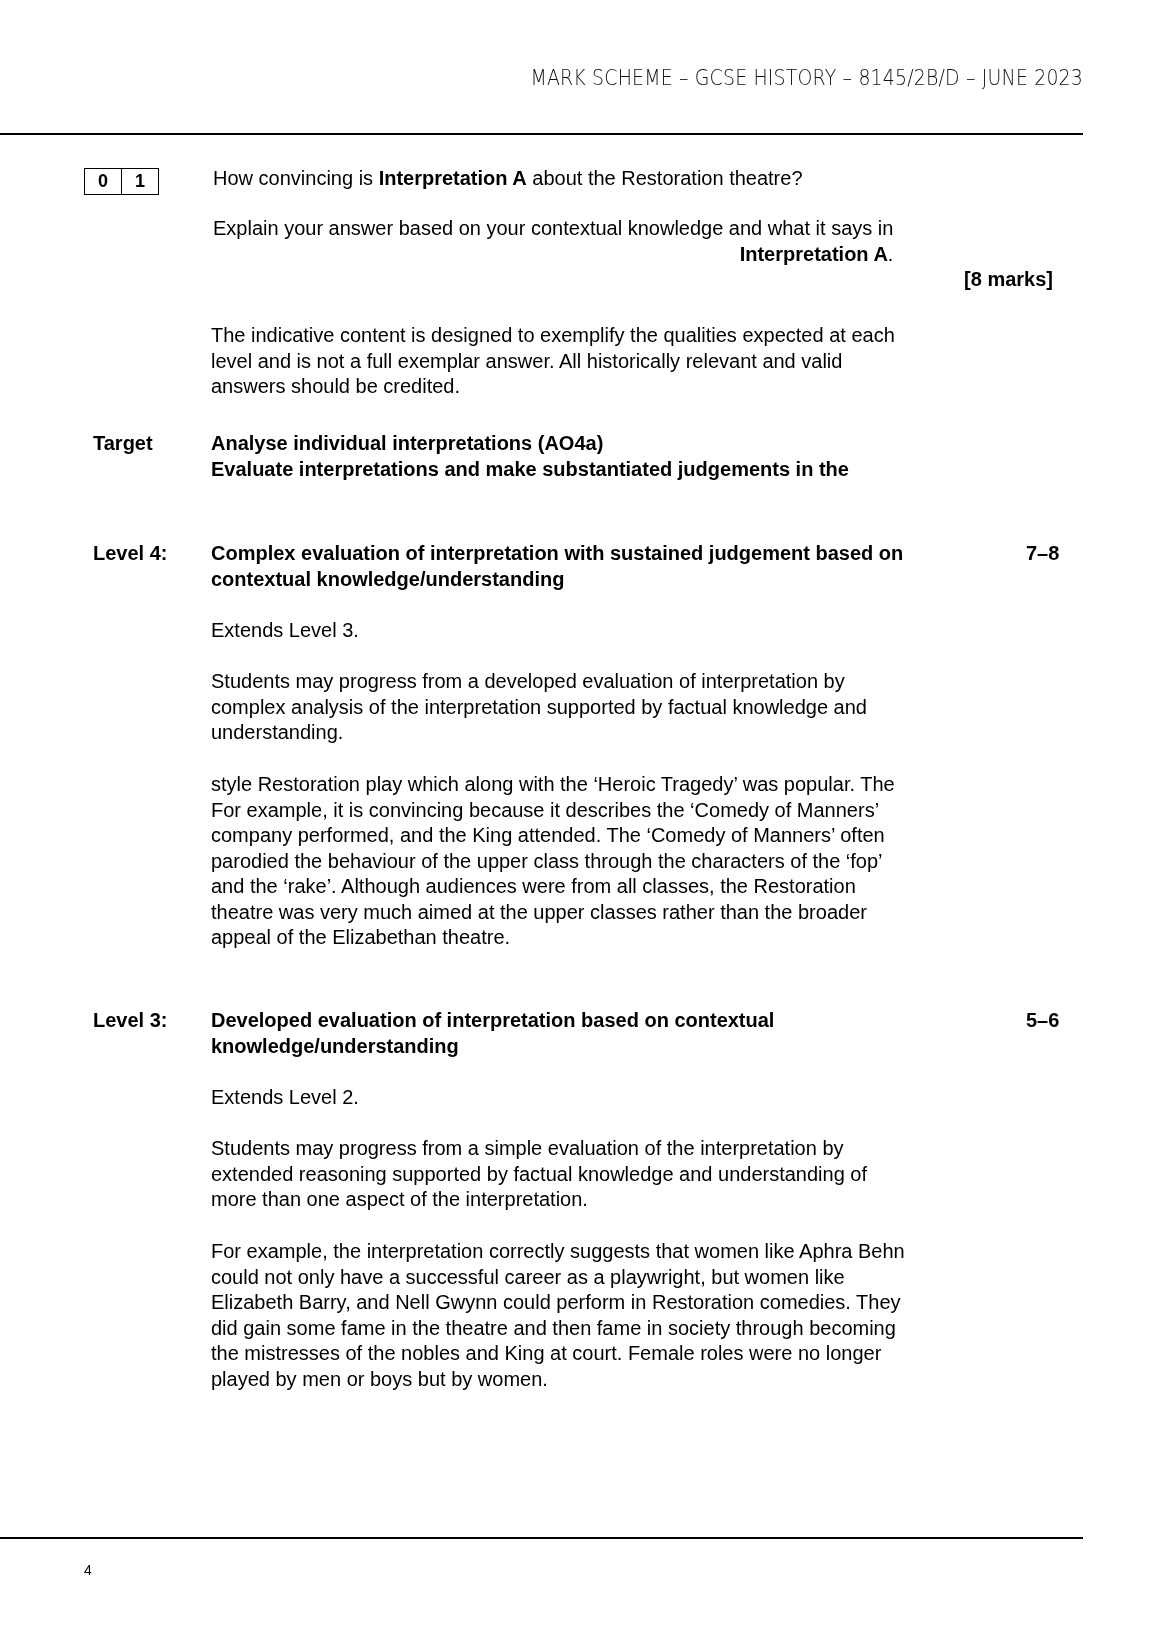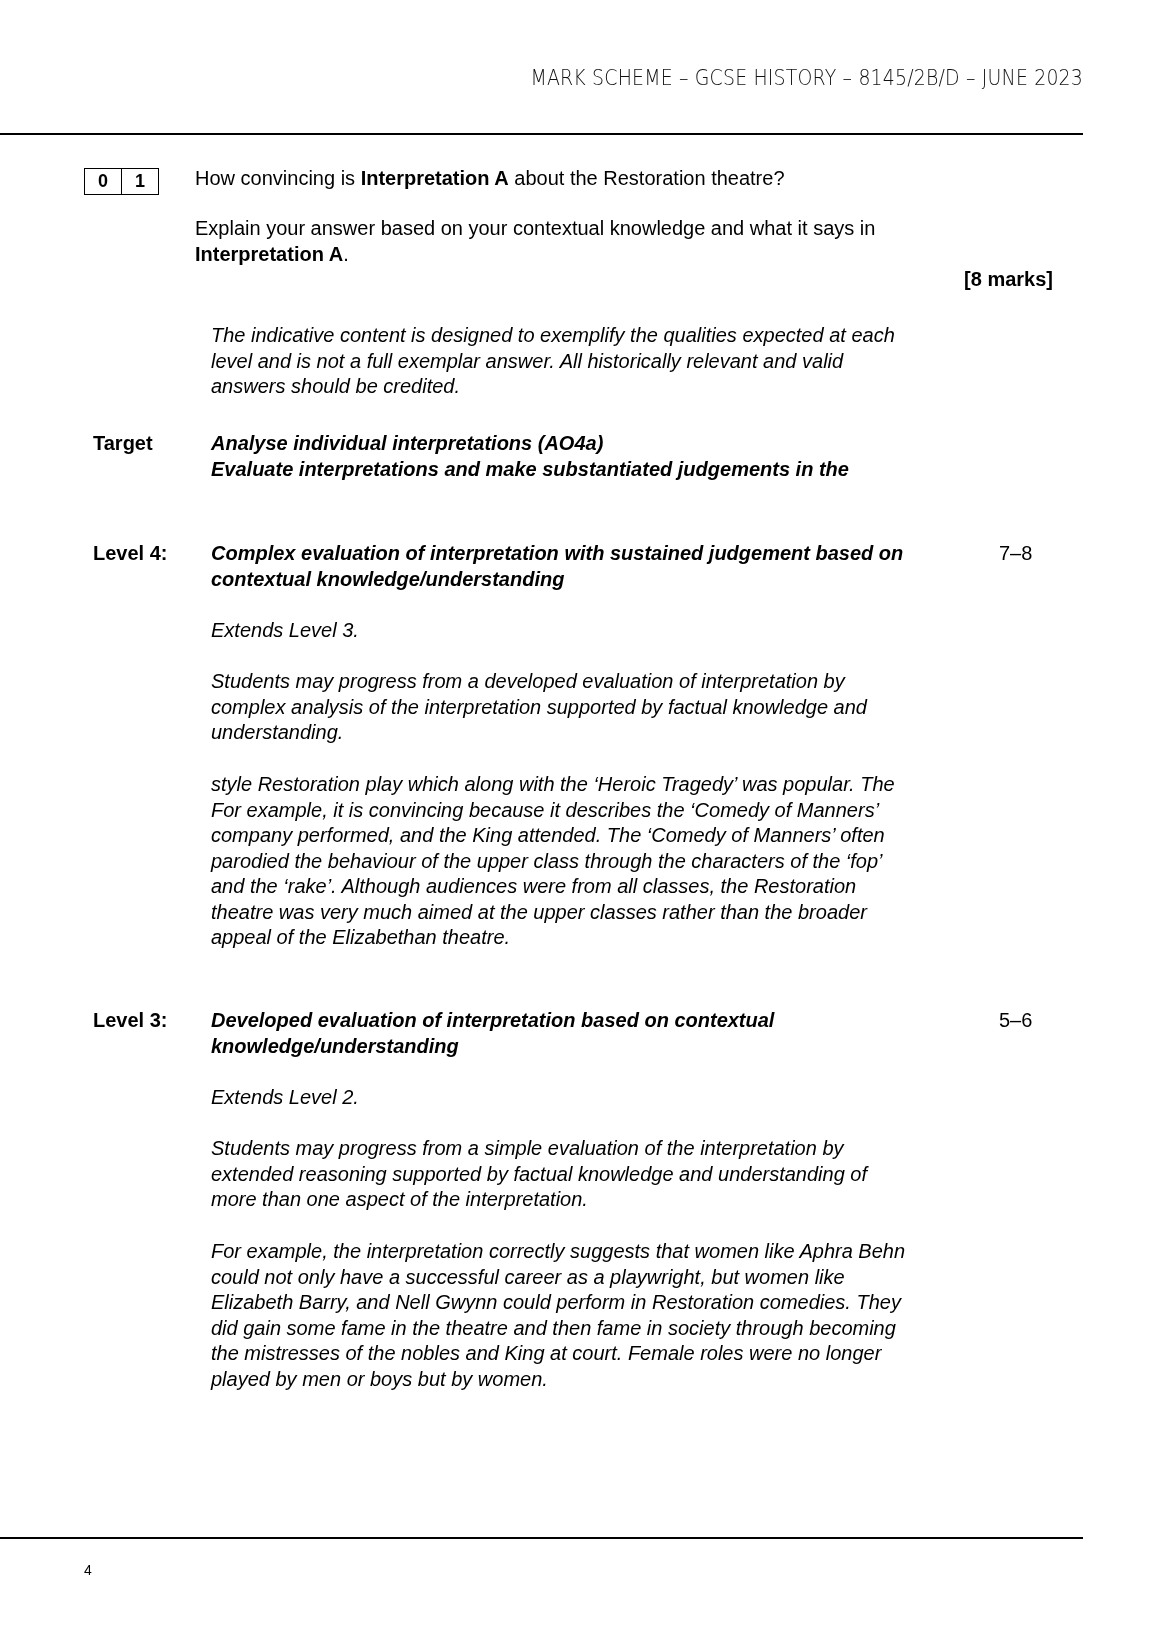--- a/index.html
+++ b/index.html
@@ -5,25 +5,25 @@
   html, body { margin: 0; padding: 0; background: #ffffff; }
   body { width: 1158px; height: 1638px; position: relative; overflow: hidden;
          font-family: "Liberation Sans", sans-serif; color: #000; }
   .header-text { position: absolute; right: 75px; top: 66px; font-family: "DejaVu Sans", sans-serif;
                  font-size: 21px; font-weight: 300; letter-spacing: 0.2px; color: #111; transform: scaleX(0.9); transform-origin: right center; }
   .rule { position: absolute; left: 0; width: 1083px; height: 1.5px; background: #000; }
   .qbox { position: absolute; left: 84px; top: 168px; display: flex; border: 1.5px solid #000; }
   .qbox span { width: 36px; height: 25px; line-height: 25px; text-align: center; font-weight: bold; font-size: 18px; }
   .qbox span + span { border-left: 1.5px solid #000; }
   .txt { position: absolute; font-size: 20px; line-height: 25.5px; }
-  .q { left: 195px; }
-  .body { left: 211px; width: 760px; font-style: italic; }
+  .q { left: 213px; text-align: right; }
+  .body { left: 211px; width: 760px; }
   .label { left: 93px; font-weight: bold; }
   .marks { right: 105px; font-weight: bold; }
-  .range { left: 999px; font-weight: normal; }
+  .range { left: 1026px; font-weight: bold; }
   b { font-weight: bold; }
   .pn { position: absolute; left: 84px; top: 1562px; font-size: 14px; }
 </style>
 </head>
 <body>
 
 <div class="header-text">MARK SCHEME – GCSE HISTORY – 8145/2B/D – JUNE 2023</div>
 <div class="rule" style="top:133px"></div>
 
 <div class="qbox">

